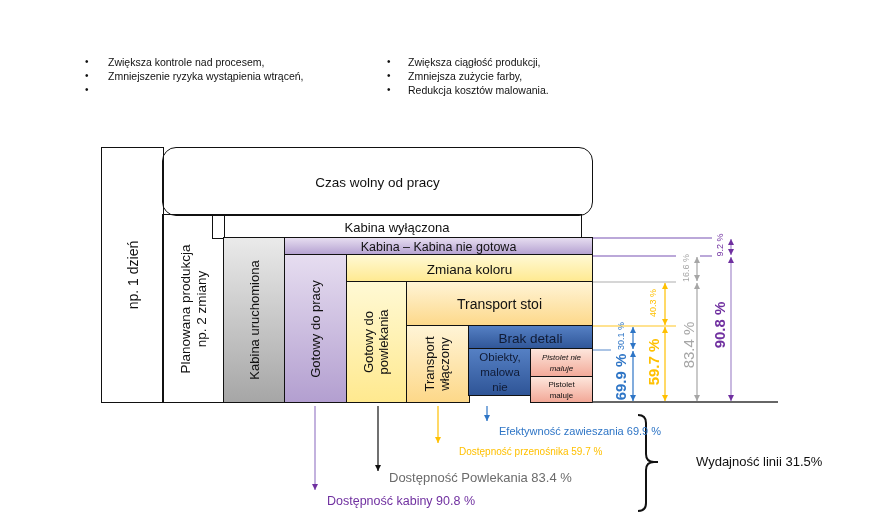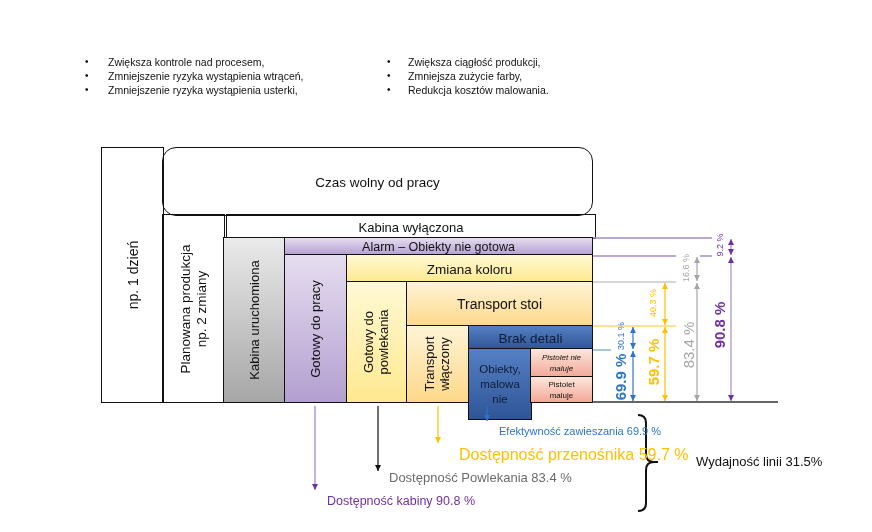--- a/index.html
+++ b/index.html
@@ -33,49 +33,49 @@
   </style>
 </head>
 <body>
 
 <div id="canvas">
 
 
   <ul class="blist" style="left:85px;top:55px;">
     <li><span class="dot">•</span><span style="margin-left:23px">Zwiększa kontrole nad procesem,</span></li>
     <li><span class="dot">•</span><span style="margin-left:23px">Zmniejszenie ryzyka wystąpienia wtrąceń,</span></li>
-    <li><span class="dot">•</span><span style="margin-left:23px">Zmniejszenie ryzyka wystąpienia usterki,</span></li>
+    <li><span class="dot">•</span></li>
   </ul>
   <ul class="blist" style="left:387px;top:55px;">
     <li><span class="dot">•</span><span style="margin-left:21px">Zwiększa ciągłość produkcji,</span></li>
     <li><span class="dot">•</span><span style="margin-left:21px">Zmniejsza zużycie farby,</span></li>
     <li><span class="dot">•</span><span style="margin-left:21px">Redukcja kosztów malowania.</span></li>
   </ul>
 
   <div>
     <div class="cell" style="left:101px;top:147px;width:63px;height:256px;">
       <div class="rot" style="font-size:14px;">np. 1 dzień</div>
     </div>
     <div class="cell" style="left:162px;top:147px;width:431px;height:69px;border-radius:14px;">
       <div class="ctext" style="font-size:13.5px;">Czas wolny od pracy</div>
     </div>
     <div class="cell" style="left:162px;top:214px;width:63px;height:189px;">
       <div class="rot" style="font-size:13.5px;">
         <span>Planowana produkcja</span>
         <span>np. 2 zmiany</span>
       </div>
     </div>
-    <div class="cell" style="left:226px;top:214px;width:370px;height:25px;">
+    <div class="cell" style="left:212px;top:214px;width:370px;height:25px;">
       <div class="ctext" style="font-size:13px;">Kabina wyłączona</div>
     </div>
     <div class="cell gray" style="left:223px;top:237px;width:63px;height:166px;">
       <div class="rot" style="font-size:13px;">Kabina uruchomiona</div>
     </div>
     <div class="cell purple" style="left:284px;top:237px;width:309px;height:19px;">
-      <div class="ctext" style="font-size:12.5px;">Alarm – Obiekty nie gotowa</div>
+      <div class="ctext" style="font-size:12.5px;">Kabina – Kabina nie gotowa</div>
     </div>
     <div class="cell purple" style="left:284px;top:254px;width:64px;height:149px;">
       <div class="rot" style="font-size:13px;">Gotowy do pracy</div>
     </div>
     <div class="cell yellow" style="left:346px;top:254px;width:247px;height:29px;">
       <div class="ctext" style="font-size:13.5px;">Zmiana koloru</div>
     </div>
     <div class="cell yellow" style="left:346px;top:281px;width:62px;height:122px;">
       <div class="rot" style="font-size:13px;">
         <span>Gotowy do</span>
@@ -87,21 +87,21 @@
     </div>
     <div class="cell orange" style="left:406px;top:325px;width:64px;height:78px;">
       <div class="rot" style="font-size:13px;">
         <span>Transport</span>
         <span>włączony</span>
       </div>
     </div>
     <div class="cell blue" style="left:468px;top:325px;width:125px;height:25px;">
       <div class="ctext" style="font-size:13.5px;">Brak detali</div>
     </div>
-    <div class="cell blue" style="left:468px;top:348px;width:64px;height:72px;">
+    <div class="cell blue" style="left:468px;top:348px;width:64px;height:48px;">
       <div class="ctext" style="font-size:11.5px;line-height:15px;">
         <span>Obiekty,</span>
         <span>malowa</span>
         <span>nie</span>
       </div>
     </div>
     <div class="cell pink" style="left:530px;top:348px;width:63px;height:30px;">
       <div class="ctext" style="font-size:8px;line-height:11px;font-style:italic;">
         <span>Pistolet nie</span>
         <span>maluje</span>
@@ -170,17 +170,17 @@
   <div class="pct small" style="left:621px;top:336px;color:var(--c-blue);">30.1 %</div>
   <div class="pct big" style="left:620px;top:377px;color:var(--c-blue);">69.9 %</div>
   <div class="pct small" style="left:653px;top:303px;color:var(--c-yellow);">40.3 %</div>
   <div class="pct big" style="left:653px;top:362px;color:var(--c-yellow);">59.7 %</div>
   <div class="pct small" style="left:686px;top:268px;color:var(--c-gray);">16.6 %</div>
   <div class="pct big" style="left:688px;top:345px;color:var(--c-gray);font-weight:normal;">83.4 %</div>
   <div class="pct small" style="left:720px;top:245px;color:var(--c-purple);">9.2 %</div>
   <div class="pct big" style="left:719px;top:325px;color:var(--c-purple);">90.8 %</div>
 
   <div class="bottomlbl" style="left:463px;top:425px;font-size:11px;color:var(--c-blue);">Efektywność zawieszania 69.9 %</div>
-  <div class="bottomlbl" style="left:423px;top:446px;font-size:16px;color:var(--c-yellow);">Dostępność przenośnika 59.7 %</div>
+  <div class="bottomlbl" style="left:423px;top:446px;font-size:10px;color:var(--c-yellow);">Dostępność przenośnika 59.7 %</div>
   <div class="bottomlbl" style="left:353px;top:470px;font-size:13px;color:var(--c-gray-text);">Dostępność Powlekania 83.4 %</div>
   <div class="bottomlbl" style="left:291px;top:494px;font-size:12.5px;color:var(--c-purple);">Dostępność kabiny 90.8 %</div>
   <div class="bottomlbl" style="left:660px;top:454px;font-size:13px;color:var(--c-black);">Wydajność linii 31.5%</div>
 </div>
 
 </body></html>

